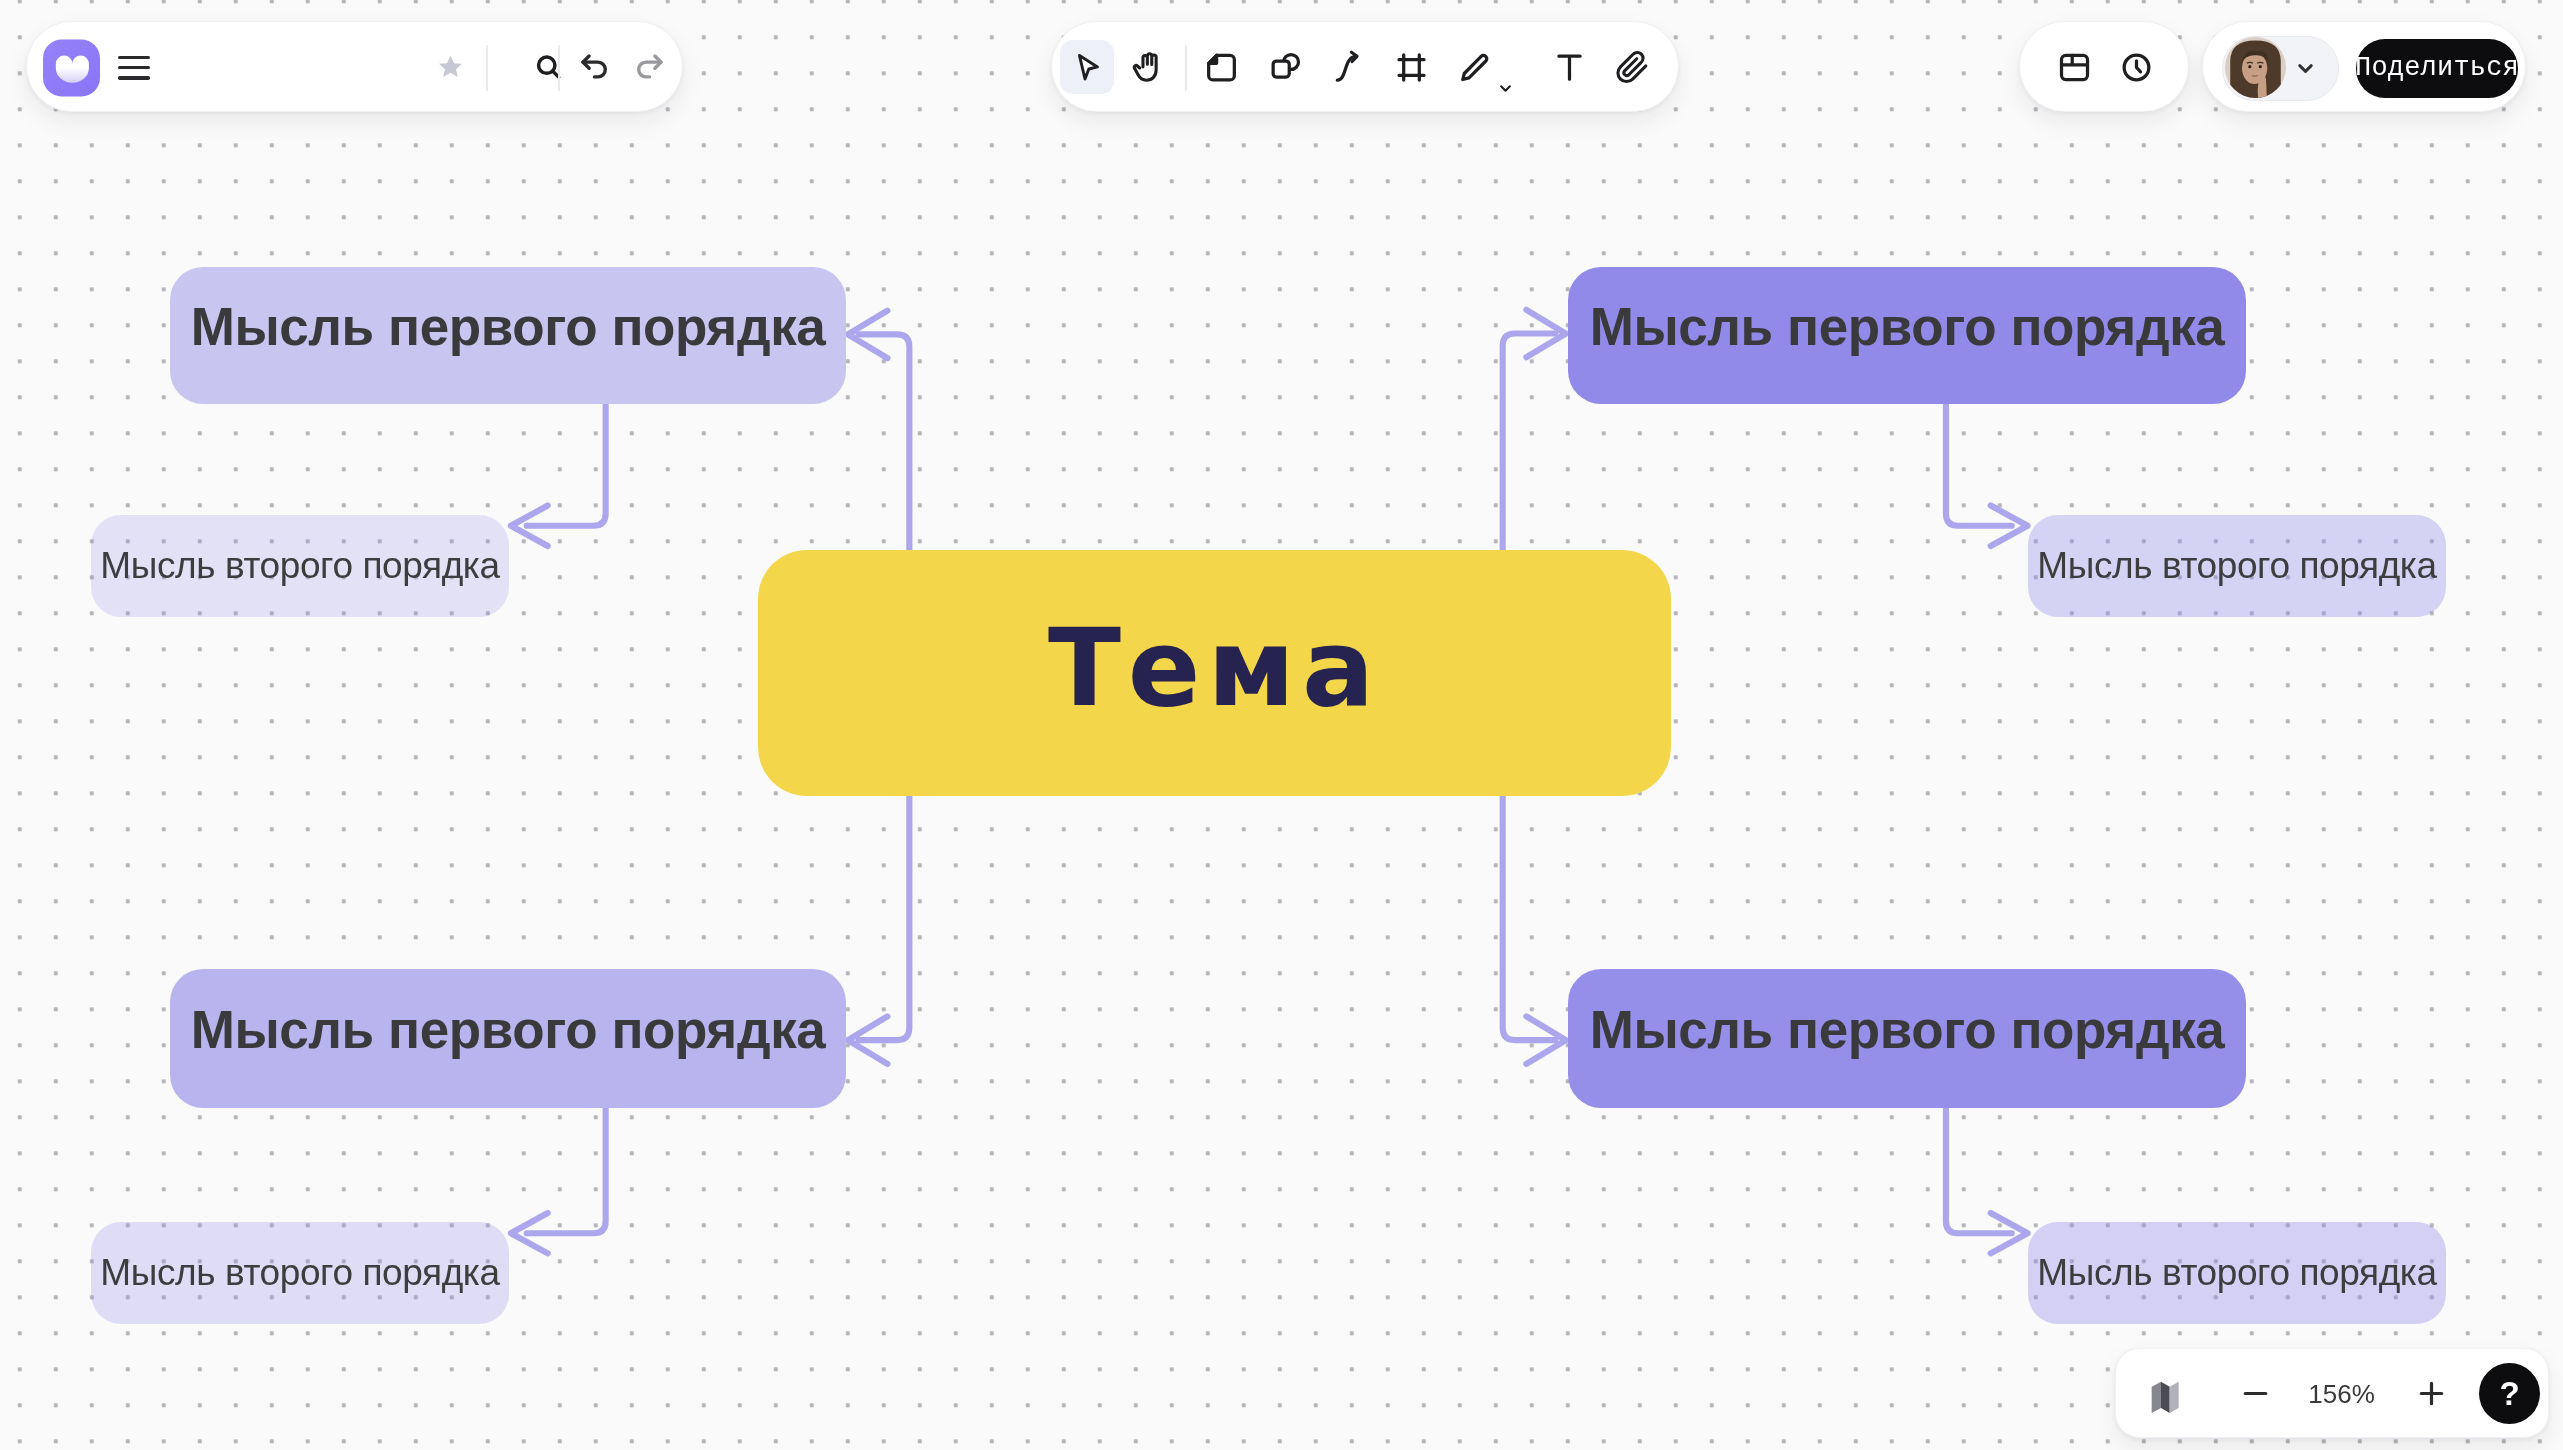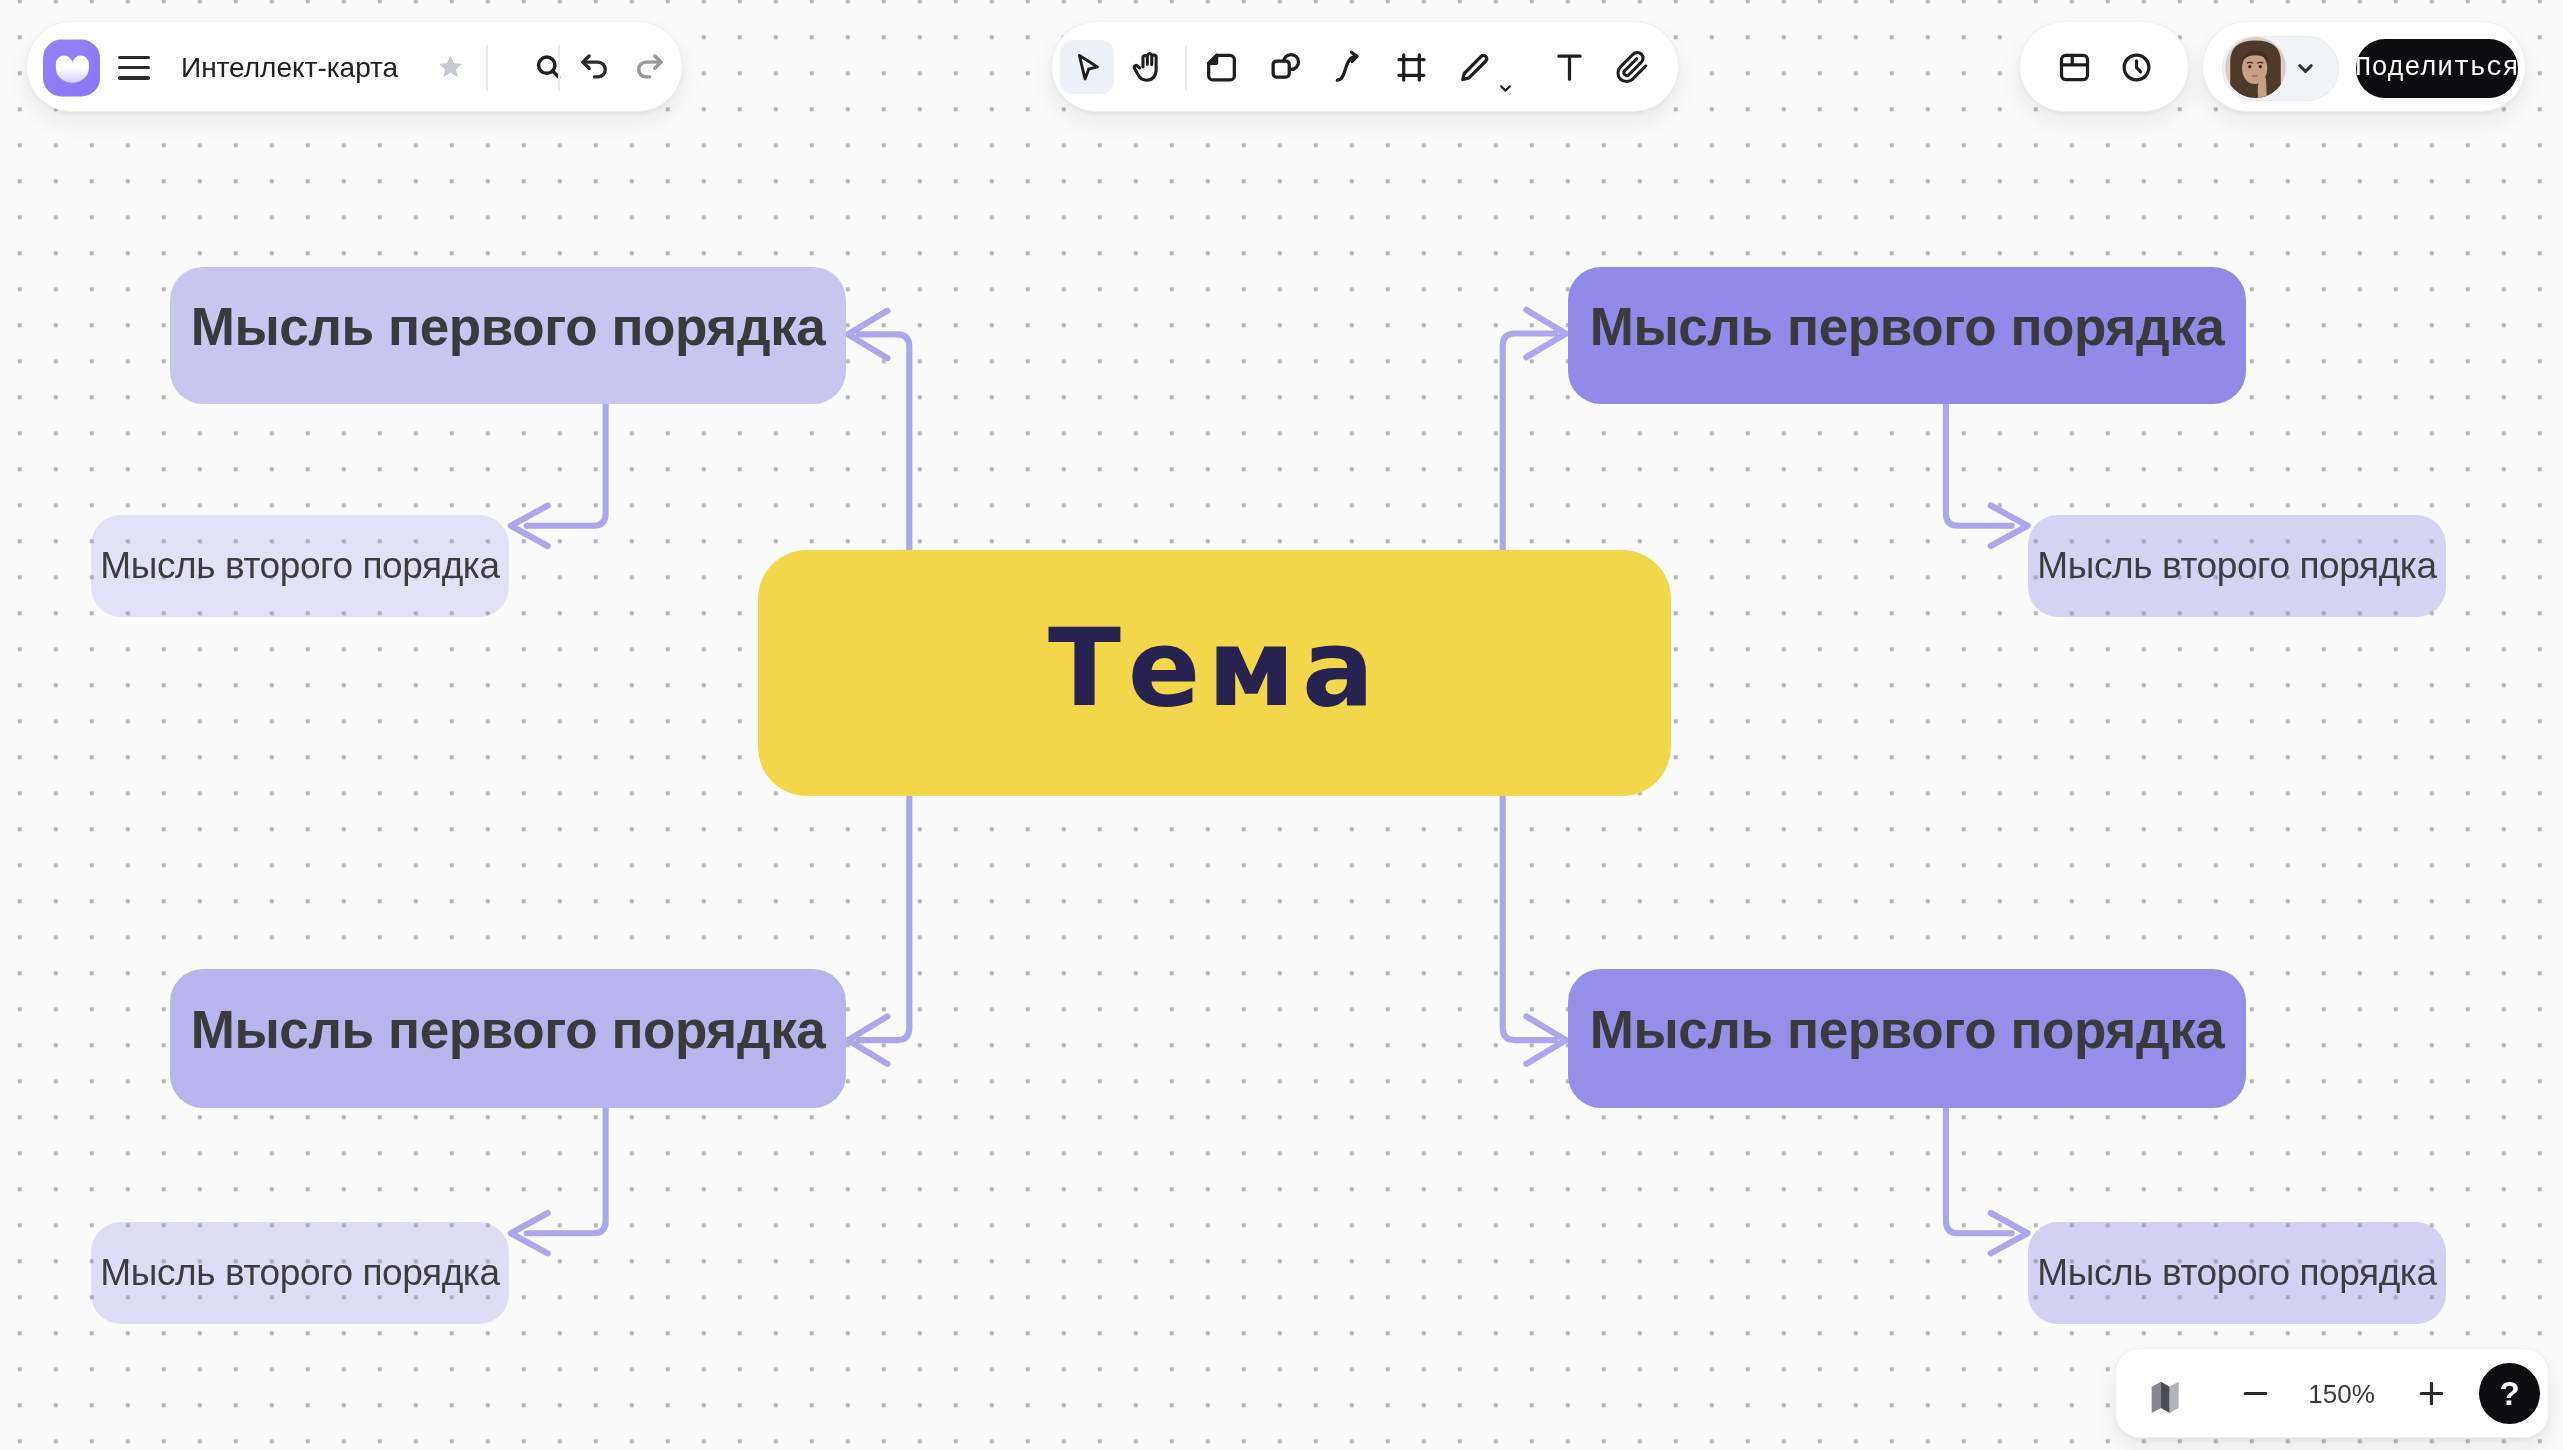--- a/index.html
+++ b/index.html
@@ -128,21 +128,20 @@
         </defs>
         <rect x="0" y="0" width="40" height="40" rx="13" fill="url(#lgbg)"></rect>
         <path d="M9 17 a5.8 5.8 0 0 1 11.6 0 a5.8 5.8 0 0 1 11.6 0 v3.2 a11.6 10.2 0 0 1 -23.2 0 z" fill="url(#lgw)"></path>
       </svg>
     </div>
     <div class="abs hamburger" style="left:91px;top:34px;">
       <span></span>
         <span></span>
         <span></span>
     </div>
-    <div class="abs board-title" style="left:154px;top:0;">Интеллект-карта</div>
     <div class="abs icon-btn" style="left:407px;top:29px;width:33px;height:33px;">
       <svg width="33" height="33" viewBox="0 0 24 24">
         <polygon points="12,3.4 14.6,8.9 20.4,9.3 16,13.2 17.3,18.9 12,15.8 6.7,18.9 8,13.2 3.6,9.3 9.4,8.9" fill="#c6c9d1"></polygon>
       </svg>
     </div>
     <div class="divider" style="left:459px;top:23px;height:46px;"></div>
     <div class="abs icon-btn" style="left:504px;top:28px;width:35px;height:35px;">
       <svg class="ic" width="35" height="35" viewBox="0 0 24 24" style="stroke-width:2.4">
         <circle cx="10.8" cy="10.4" r="5.6"></circle>
           <path d="M15 14.6 L19 18.6"></path>
@@ -266,21 +265,21 @@
         <polygon points="4.6,7.6 10.2,4.6 10.2,20.4 4.6,23.4" fill="#87878f"></polygon>
         <polygon points="10.2,4.6 15.4,7.6 15.4,23.4 10.2,20.4" fill="#4b4b53"></polygon>
         <polygon points="15.4,7.6 20.8,4.6 20.8,20.4 15.4,23.4" fill="#b2b2ba"></polygon>
       </svg>
     </div>
     <div class="abs icon-btn" style="left:122px;top:27px;width:35px;height:35px;">
       <svg class="ic" width="35" height="35" viewBox="0 0 24 24" style="stroke:#2b2b2e;stroke-width:2.2">
         <path d="M5 12 H19"></path>
       </svg>
     </div>
-    <div class="abs zoom-label" style="left:173px;top:0;width:105px;">150%</div>
+    <div class="abs zoom-label" style="left:173px;top:0;width:105px;">156%</div>
     <div class="abs icon-btn" style="left:298px;top:27px;width:35px;height:35px;">
       <svg class="ic" width="35" height="35" viewBox="0 0 24 24" style="stroke:#2b2b2e;stroke-width:2.2">
         <path d="M5 12 H19 M12 5 V19"></path>
       </svg>
     </div>
     <div class="abs help-btn" style="left: 363px; top: 14px; width: 61px; height: 61px; background: rgb(13, 13, 15);">?</div>
   </div>
 
 </div>
 

